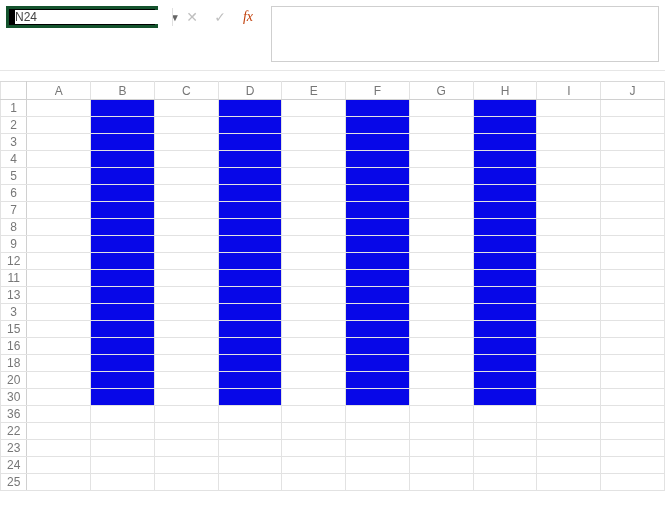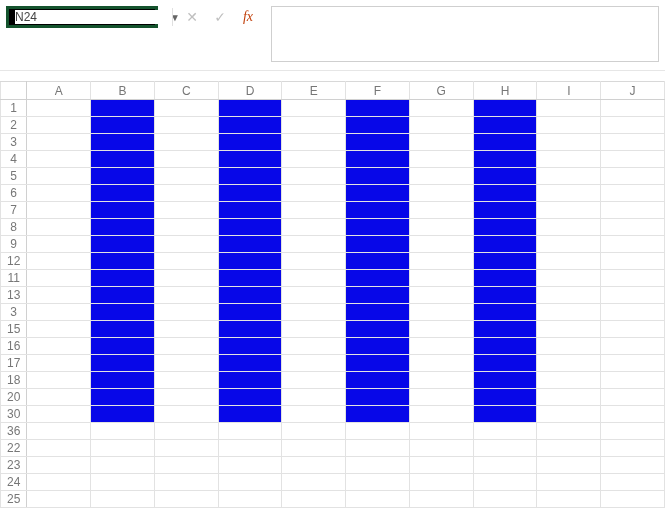--- a/index.html
+++ b/index.html
@@ -376,33 +376,20 @@
           <td></td>
           <td class="fill" style="background: rgb(7, 7, 232);"></td>
           <td></td>
           <td class="fill" style="background: rgb(7, 7, 232);"></td>
           <td></td>
           <td class="fill" style="background: rgb(7, 7, 232);"></td>
           <td></td>
           <td></td>
         </tr>
         <tr>
-          <th class="rowhdr">17</th>
-          <td></td>
-          <td class="fill" style="background: rgb(7, 7, 232);"></td>
-          <td></td>
-          <td class="fill" style="background: rgb(7, 7, 232);"></td>
-          <td></td>
-          <td class="fill" style="background: rgb(7, 7, 232);"></td>
-          <td></td>
-          <td class="fill" style="background: rgb(7, 7, 232);"></td>
-          <td></td>
-          <td></td>
-        </tr>
-        <tr>
           <th class="rowhdr">18</th>
           <td></td>
           <td class="fill" style="background: rgb(7, 7, 232);"></td>
           <td></td>
           <td class="fill" style="background: rgb(7, 7, 232);"></td>
           <td></td>
           <td class="fill" style="background: rgb(7, 7, 232);"></td>
           <td></td>
           <td class="fill" style="background: rgb(7, 7, 232);"></td>
           <td></td>

